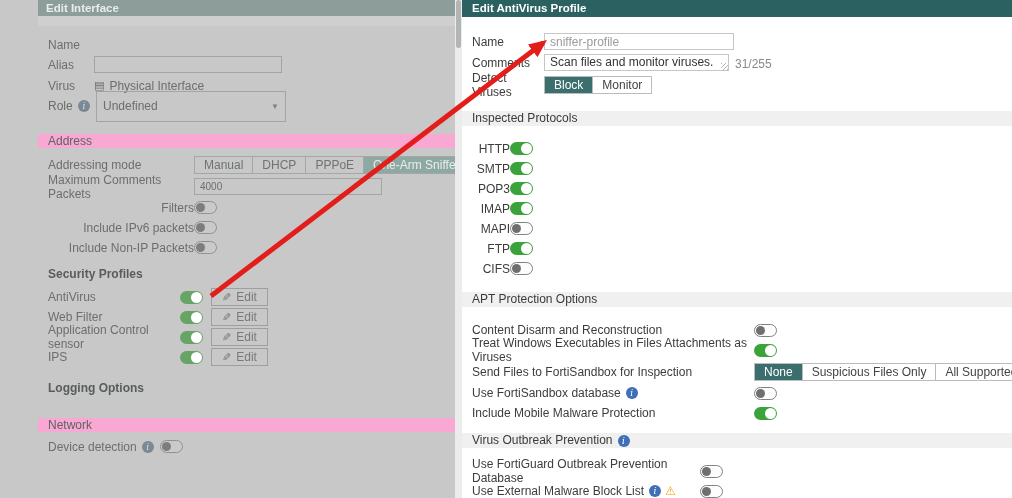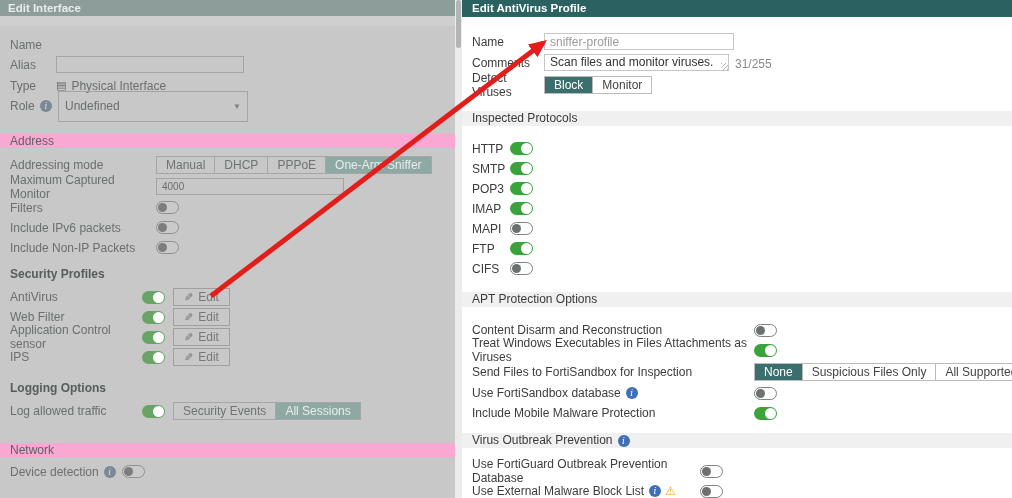--- a/index.html
+++ b/index.html
@@ -1,20 +1,20 @@
 <!DOCTYPE html>
 <html><head>
 <meta charset="utf-8">
 <style>
   * { margin:0; padding:0; box-sizing:border-box; }
   html,body { width:1012px; height:498px; overflow:hidden; font-family:"Liberation Sans","DejaVu Sans",sans-serif; font-size:12px; background:#c7c8c7; }
   .stage { position:relative; width:1012px; height:498px; }
 
   
-  .left-panel { position:absolute; left:0; top:0; width:455px; height:498px; background:#c7c8c7; color:#6b6f6d; }
+  .left-panel { position:absolute; left:0; top:0; width:455px; height:498px; background:#c7c8c7; color:#6b6f6d;padding-left:38px; }
   .left-header { height:16px; line-height:16px; background:#8d9e9a; color:#e9edec; font-weight:bold; padding-left:8px; font-size:11.5px; }
   .left-subband { height:10px; background:#cecfce; }
   .left-content { padding:12px 10px 0 10px; }
 
   .frow { display:flex; align-items:center; }
   .flabel { flex:0 0 auto; }
 
   .lp-label { width:46px; color:#6b6f6d; }
   .lp-wide-label { width:146px; color:#6b6f6d; }
 
@@ -75,21 +75,21 @@
 
   .info-blue { display:inline-block; width:12px; height:12px; border-radius:50%; background:#3f6fb5; color:#fff; font-size:9px; line-height:12px; text-align:center; font-style:italic; font-family:"DejaVu Serif",serif; margin-left:5px; flex:0 0 auto; }
   .warn { color:#f0a30a; font-size:12px; margin-left:4px; flex:0 0 auto; }
 
   .iface-icon { color:#74787
 6; font-size:11px; margin-right:5px; }
 
   
   .arrow-svg { position:absolute; left:0; top:0; width:1012px; height:498px; pointer-events:none; z-index:50; }
 
-  .mb4{margin-bottom:4px;} .mb5{margin-bottom:5px;} .mb6{margin-bottom:6px;} .mb7{margin-bottom:7px;} .mb2{margin-bottom:2px;}
+  .mb4{margin-bottom:4px;} .mb5{margin-bottom:5px;} .mb6{margin-bottom:6px;} .mb7{margin-bottom:7px;text-align:right;} .mb2{margin-bottom:2px;}
   .h13{height:13px;} .h14{height:14px;} .h15{height:15px;} .h17{height:17px;} .h18{height:18px;}
 </style>
 </head>
 <body>
 
 <div class="stage">
 
   <div class="left-panel">
     <div class="left-header">Edit Interface</div>
     <div class="left-subband"></div>
@@ -98,21 +98,21 @@
       <div class="frow h14 mb4">
         <span class="flabel lp-label">Name</span>
       </div>
 
       <div class="frow h17 mb5">
         <span class="flabel lp-label">Alias</span>
         <input class="lp-input" value="" style="">
       </div>
 
       <div class="frow h15 mb4">
-        <span class="flabel lp-label">Type</span>
+        <span class="flabel lp-label">Virus</span>
         <span class="iface-icon">▤</span>
         <span>Physical Interface</span>
       </div>
 
       <div class="frow h18">
         <span class="flabel" style="width:30px;">Role</span>
         <span class="info-dim" style="margin:0 6px 0 0;">i</span>
         <div class="lp-select">
           <span>Undefined</span>
           <span class="caret">▼</span>
@@ -125,21 +125,21 @@
         <span class="flabel lp-wide-label">Addressing mode</span>
         <div class="seg">
           <span class="opt">Manual</span>
           <span class="opt">DHCP</span>
           <span class="opt">PPPoE</span>
           <span class="opt sel-dim">One-Arm Sniffer</span>
         </div>
       </div>
 
       <div class="frow h17 mb6">
-        <span class="flabel lp-wide-label">Maximum Captured Monitor</span>
+        <span class="flabel lp-wide-label">Maximum Comments Packets</span>
         <input class="lp-input" value="4000" style="">
       </div>
 
       <div class="frow h13 mb7">
         <span class="flabel lp-wide-label">Filters</span>
         <span class="tgl off"></span>
       </div>
       <div class="frow h13 mb7">
         <span class="flabel lp-wide-label">Include IPv6 packets</span>
         <span class="tgl off"></span>
@@ -179,28 +179,20 @@
         <span class="flabel" style="width:132px;">IPS</span>
         <span class="tgl on"></span>
         <button class="edit-btn">
             <span class="pencil">✎</span>
             <span>Edit</span>
           </button>
       </div>
 
       <div class="bold-title" style="margin-top:16px; margin-bottom:7px;">Logging Options</div>
 
-      <div class="frow h18">
-        <span class="flabel" style="width:132px;">Log allowed traffic</span>
-        <span class="tgl on" style="margin-right:8px;"></span>
-        <div class="seg">
-          <span class="opt">Security Events</span>
-          <span class="opt sel-dim">All Sessions</span>
-        </div>
-      </div>
 
       <div class="section-band-left" style="margin-top:23px;">Network</div>
 
       <div class="frow h13" style="margin-top:8px;">
         <span>Device detection</span>
         <span class="info-dim" style="margin-right:6px;">i</span>
         <span class="tgl off"></span>
       </div>
 
     </div>

